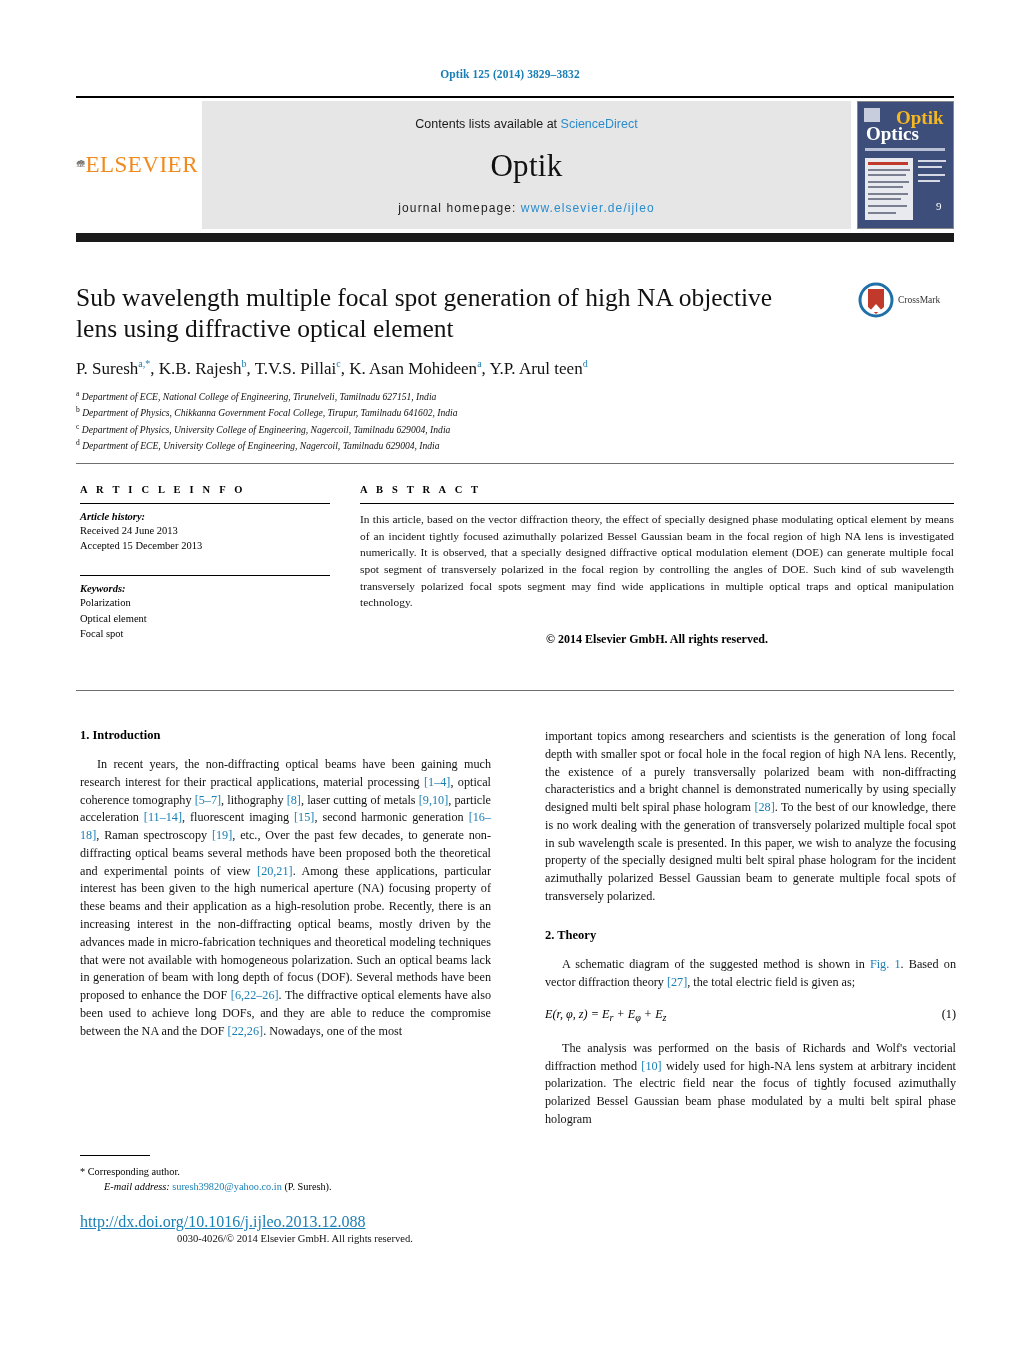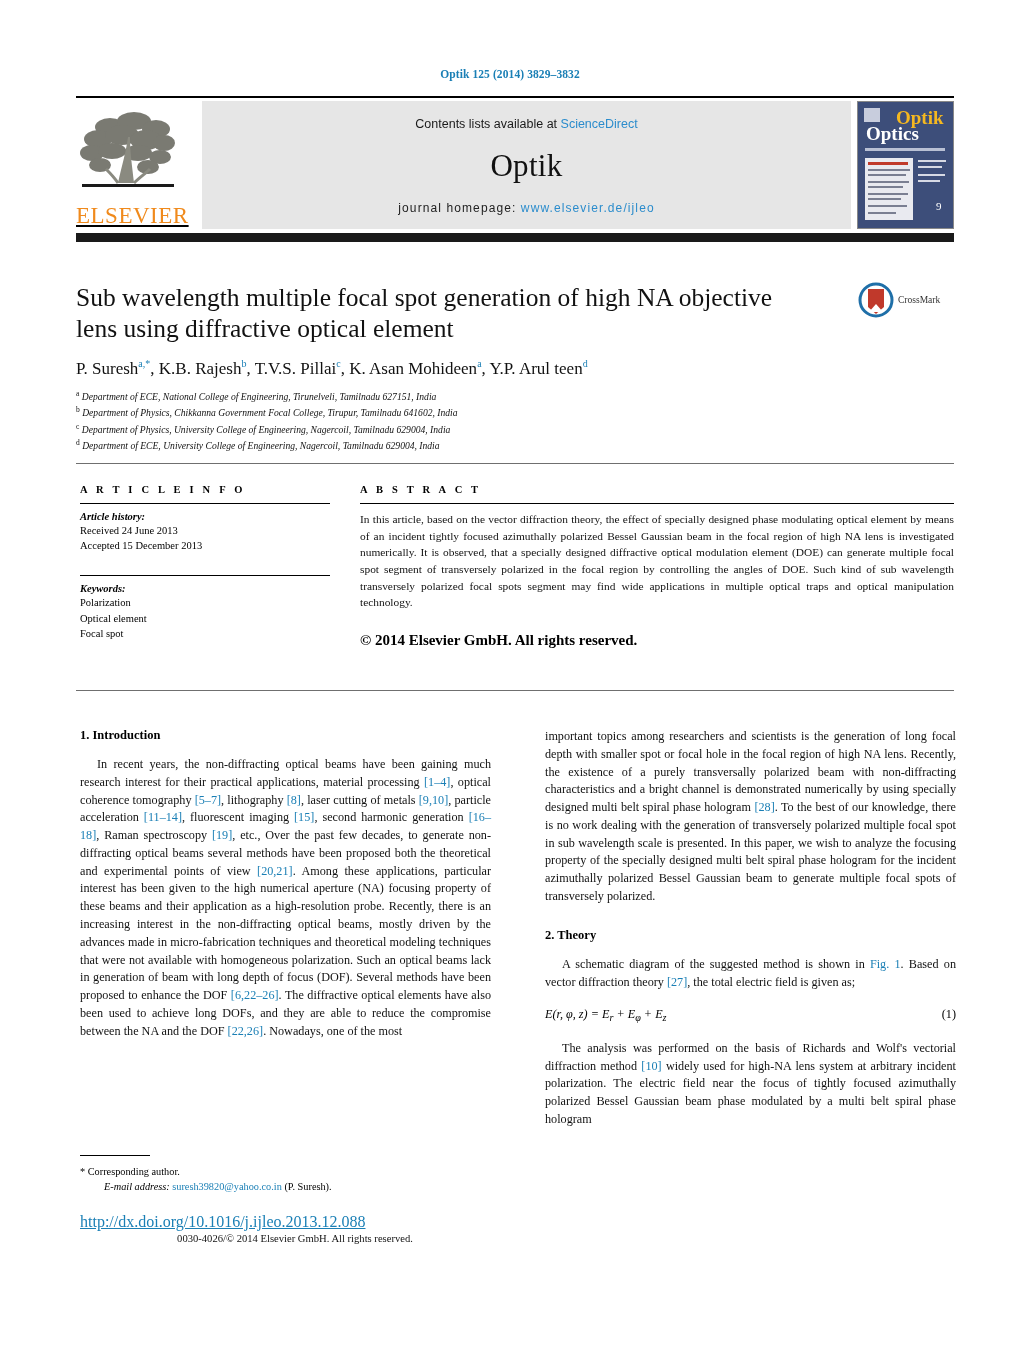--- a/index.html
+++ b/index.html
@@ -48,26 +48,25 @@
   .masthead-body {
     display: flex;
     align-items: stretch;
     height: 128px;
     margin-top: 3px;
   }
   .elsevier-logo {
     width: 122px;
     flex: 0 0 122px;
     display: flex;
-    flex-direction: column;
-    align-items: flex-start;
+    flex-direction: row;
+    align-items: center;
     justify-content: flex-end;
     padding-bottom: 2px;
     box-sizing: border-box;
-    text-decoration: underline;
   }
   .tree-svg { display:block; }
   .elsevier-word {
     font-family: "Liberation Serif", serif;
     font-size: 23px;
     letter-spacing: 0.5px;
     color: #f08a1c;
     line-height: 1;
     margin-top: 1px;
   }
@@ -222,23 +221,23 @@
   }
   .info-gap { height: 14px; }
   .abstract-text {
     font-size: 11.4px;
     line-height: 1.46;
     text-align: justify;
     color: #111;
   }
   .copyright {
     margin-top: 21px;
-    font-size: 15px;
+    font-size: 12px;
     font-weight: bold;
-    text-align: left;
+    text-align: center;
   }
 
   
   .body-cols {
     position: absolute;
     top: 728px;
     left: 80px;
     width: 876px;
     display: flex;
     gap: 54px;

